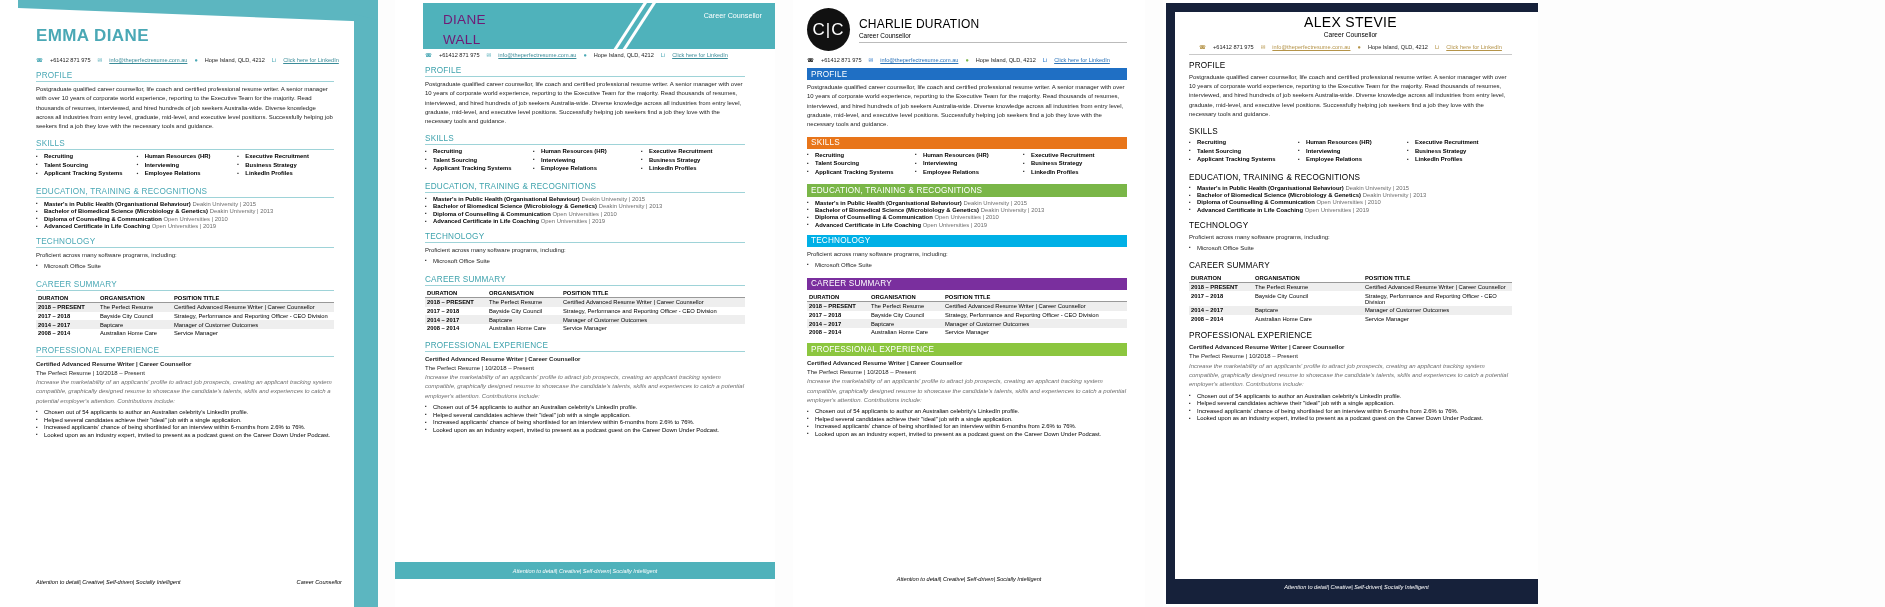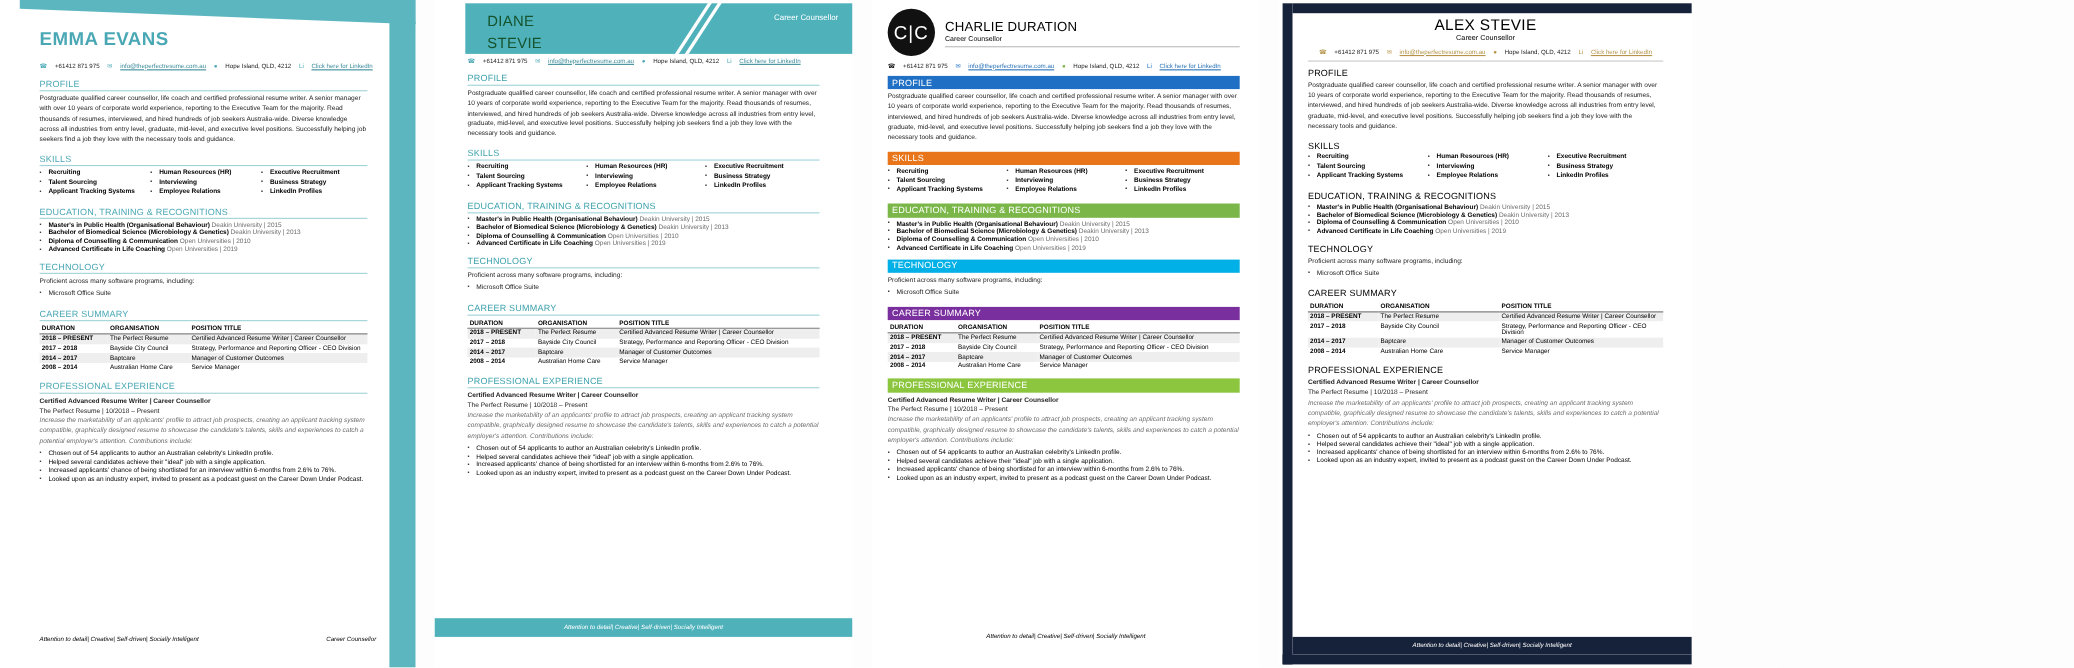--- a/index.html
+++ b/index.html
@@ -75,21 +75,21 @@
   #r1 .sec-title { border-bottom: .8px solid #9ed3d8; padding-bottom: 1px; margin-bottom: 3px; }
   #r1 .blk { margin-top: 8px; }
 
   
   #r2 { width: 380px; margin-left: 17px; }
   #r2 .hdr {
     position: absolute; top: 3px; left: 28px; width: 352px; height: 46px;
   }
   #r2 .hdr .nm {
     position: absolute; left: 20px; top: 7px;
-    color: #14532d; font-size: 13.5px; line-height: 1.45; letter-spacing: .3px;
+    color: #701a75; font-size: 13.5px; line-height: 1.45; letter-spacing: .3px;
   }
   #r2 .hdr .role {
     position: absolute; right: 13px; top: 8px;
     color: #fff; font-size: 7.2px;
   }
   #r2 .stripe {
     position: absolute; background: #fff; width: 3px; height: 86px;
     transform: rotate(33deg); transform-origin: top left;
   }
   #r2 .content { position: relative; padding: 52px 30px 0 30px; }
@@ -146,21 +146,21 @@
 
   <div class="resume" id="r1">
     <svg class="swoosh" viewBox="0 0 378 30" preserveAspectRatio="none">
       <polygon points="18,0 378,0 378,22 18,8" fill="#5cb6c0"></polygon>
     </svg>
     <svg class="side-bar" viewBox="0 0 30 607" preserveAspectRatio="none">
       <polygon points="6,14 30,20 30,607 6,607" fill="#5cb6c0"></polygon>
     </svg>
 
     <div class="content">
-      <h1 style="color:#4aa8b5">EMMA EVANS</h1>
+      <h1 style="color:#4aa8b5">EMMA DIANE</h1>
 
       <div class="contact-row" style="margin-bottom:7px">
         <span style="color:#4aa8b5">☎</span>
         <span>+61412 871 975</span>
         <span style="color:#4aa8b5">✉</span>
         <span class="link-u" style="color:#3b8c99">info@theperfectresume.com.au</span>
         <span style="color:#4aa8b5">●</span>
         <span>Hope Island, QLD, 4212</span>
         <span style="color:#4aa8b5">Li</span>
         <span class="link-u" style="color:#3b8c99">Click here for LinkedIn</span>
@@ -262,21 +262,21 @@
     <div style="position:absolute;left:36px;bottom:22px;width:306px;display:flex;justify-content:space-between">
       <span class="footer-italic">Attention to detail| Creative| Self-driven| Socially Intelligent</span>
       <span class="footer-italic">Career Counsellor</span>
     </div>
   </div>
 
   <div class="resume" id="r2">
     <div class="hdr" style="background:#4fb2bb">
       <div class="nm">
         <div>DIANE</div>
-        <div>STEVIE</div>
+        <div>WALL</div>
       </div>
       <div class="role">Career Counsellor</div>
       <div class="stripe" style="left:236px;top:-24px"></div>
       <div class="stripe" style="left:245px;top:-24px"></div>
     </div>
 
     <div class="content">
       <div class="contact-row" style="margin-bottom:7px">
         <span style="color:#4aa8b5">☎</span>
         <span>+61412 871 975</span>

